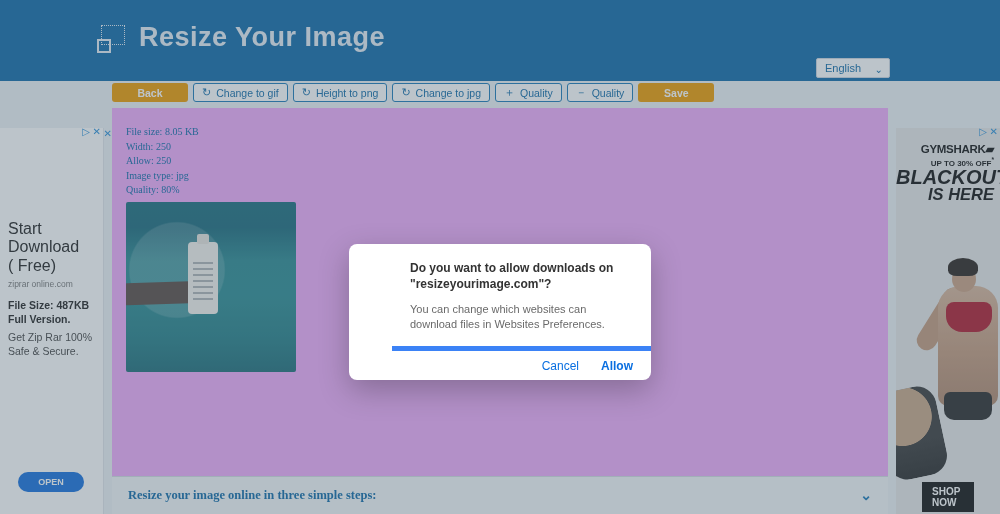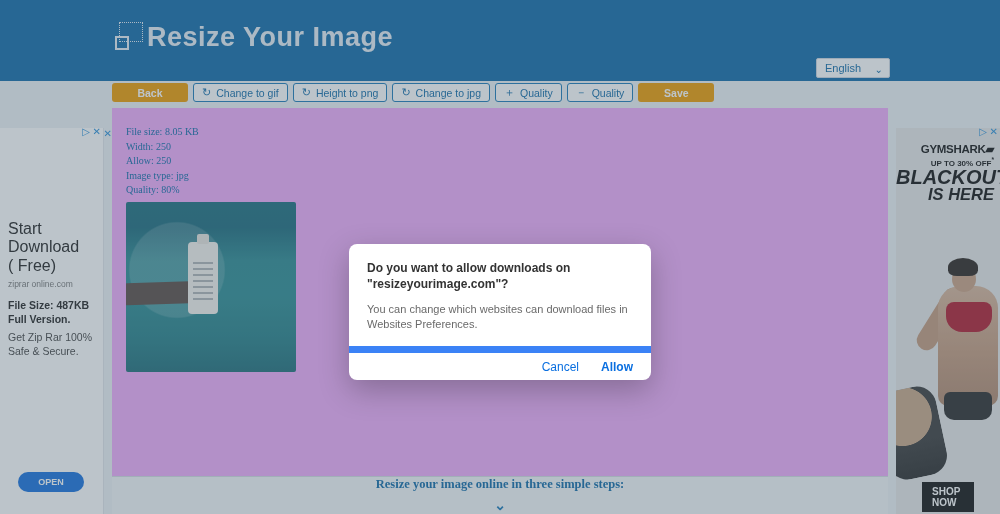--- a/index.html
+++ b/index.html
@@ -7,25 +7,25 @@
   body { position: relative; background: #eef2f5; }
 
   .header {
     background: #0f6aa8;
     height: 81px;
     width: 100%;
     position: relative;
   }
   .logo-wrap {
     position: absolute;
-    left: 115px;
+    left: 97px;
     top: 22px;
     display: flex;
-    align-items: flex-start;
-    gap: 4px;
+    align-items: flex-end;
+    gap: 14px;
   }
   .logo-icon {
     width: 28px;
     height: 28px;
     position: relative;
   }
   .logo-icon .frame-dotted {
     position: absolute;
     border: 1px dotted #e6eef6;
     width: 24px; height: 20px;
@@ -165,21 +165,20 @@
     height: 38px;
     background: #f4f7f9;
     border-top: 1px solid #d4dbe3;
     display: flex;
     align-items: center;
     padding: 0 16px;
     color: #0f6aa8;
     font-size: 12.5px;
     font-weight: 600;
     justify-content: space-between;
-    flex-direction: column;
   }
   .footer-bar .chev {
     color: #1a79b8;
     font-size: 14px;
   }
 
   
   .ad-left {
     position: absolute;
     left: 0;
@@ -348,38 +347,39 @@
   .dialog {
     position: absolute;
     left: 349px;
     top: 244px;
     width: 302px;
     background: #fff;
     border-radius: 8px;
     box-shadow: 0 10px 30px rgba(0,0,0,0.25);
     z-index: 60;
     overflow: hidden;
+    padding-left: 43px;
   }
   .dialog-body {
     padding: 16px 18px 14px 18px;
   }
   .dialog-title {
     font-size: 12px;
     font-weight: 700;
     color: #333;
     line-height: 1.35;
     margin-bottom: 10px;
   }
   .dialog-text {
     font-size: 11px;
     color: #6a6a6a;
     line-height: 1.35;
   }
   .dialog-actions {
-    border-top: 7px solid #3b82f6;
+    border-top: 5px solid #3b82f6;
     height: 34px;
     display: flex;
     justify-content: flex-end;
     align-items: center;
     gap: 22px;
     padding-right: 18px;
   }
   .dialog-btn {
     font-size: 12px;
     color: #0a6fe0;

